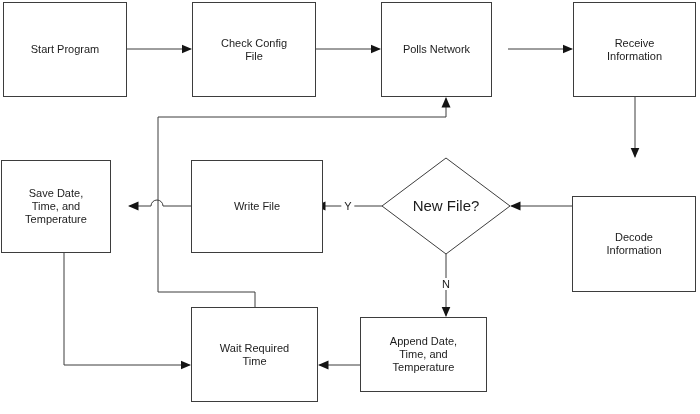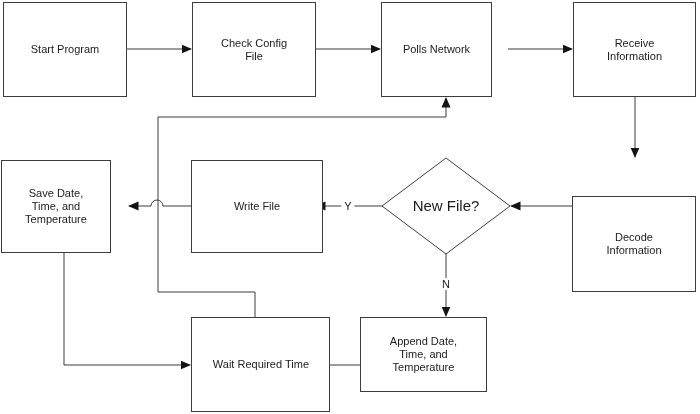--- a/index.html
+++ b/index.html
@@ -23,21 +23,21 @@
     font-size:15px;color:#1c1c1c;line-height:13px;
   }
   
   #n-start   {left:3px;  top:2px;   width:124px;height:95px;}
   #n-check   {left:192px;top:2px;   width:124px;height:95px;}
   #n-polls   {left:381px;top:2px;   width:111px;height:95px;}
   #n-receive {left:573px;top:2px;   width:123px;height:95px;}
   #n-save    {left:1px;  top:160px; width:110px;height:93px;}
   #n-write   {left:191px;top:160px; width:132px;height:93px;}
   #n-decode  {left:572px;top:158px; width:124px;height:96px;margin-top:38px;}
-  #n-wait    {left:191px;top:317px; width:139px;height:95px;justify-content:flex-end;}
+  #n-wait    {left:191px;top:307px; width:127px;height:95px;justify-content:flex-end;}
   #n-append  {left:360px;top:317px; width:127px;height:75px;}
   #lbl-y{left:348px;top:206px;}
   #lbl-n{left:446px;top:284px;}
 </style>
 </head>
 <body>
 
 <div id="stage">
 
   <svg id="wires" viewBox="0 0 700 414" xmlns="http://www.w3.org/2000/svg">

